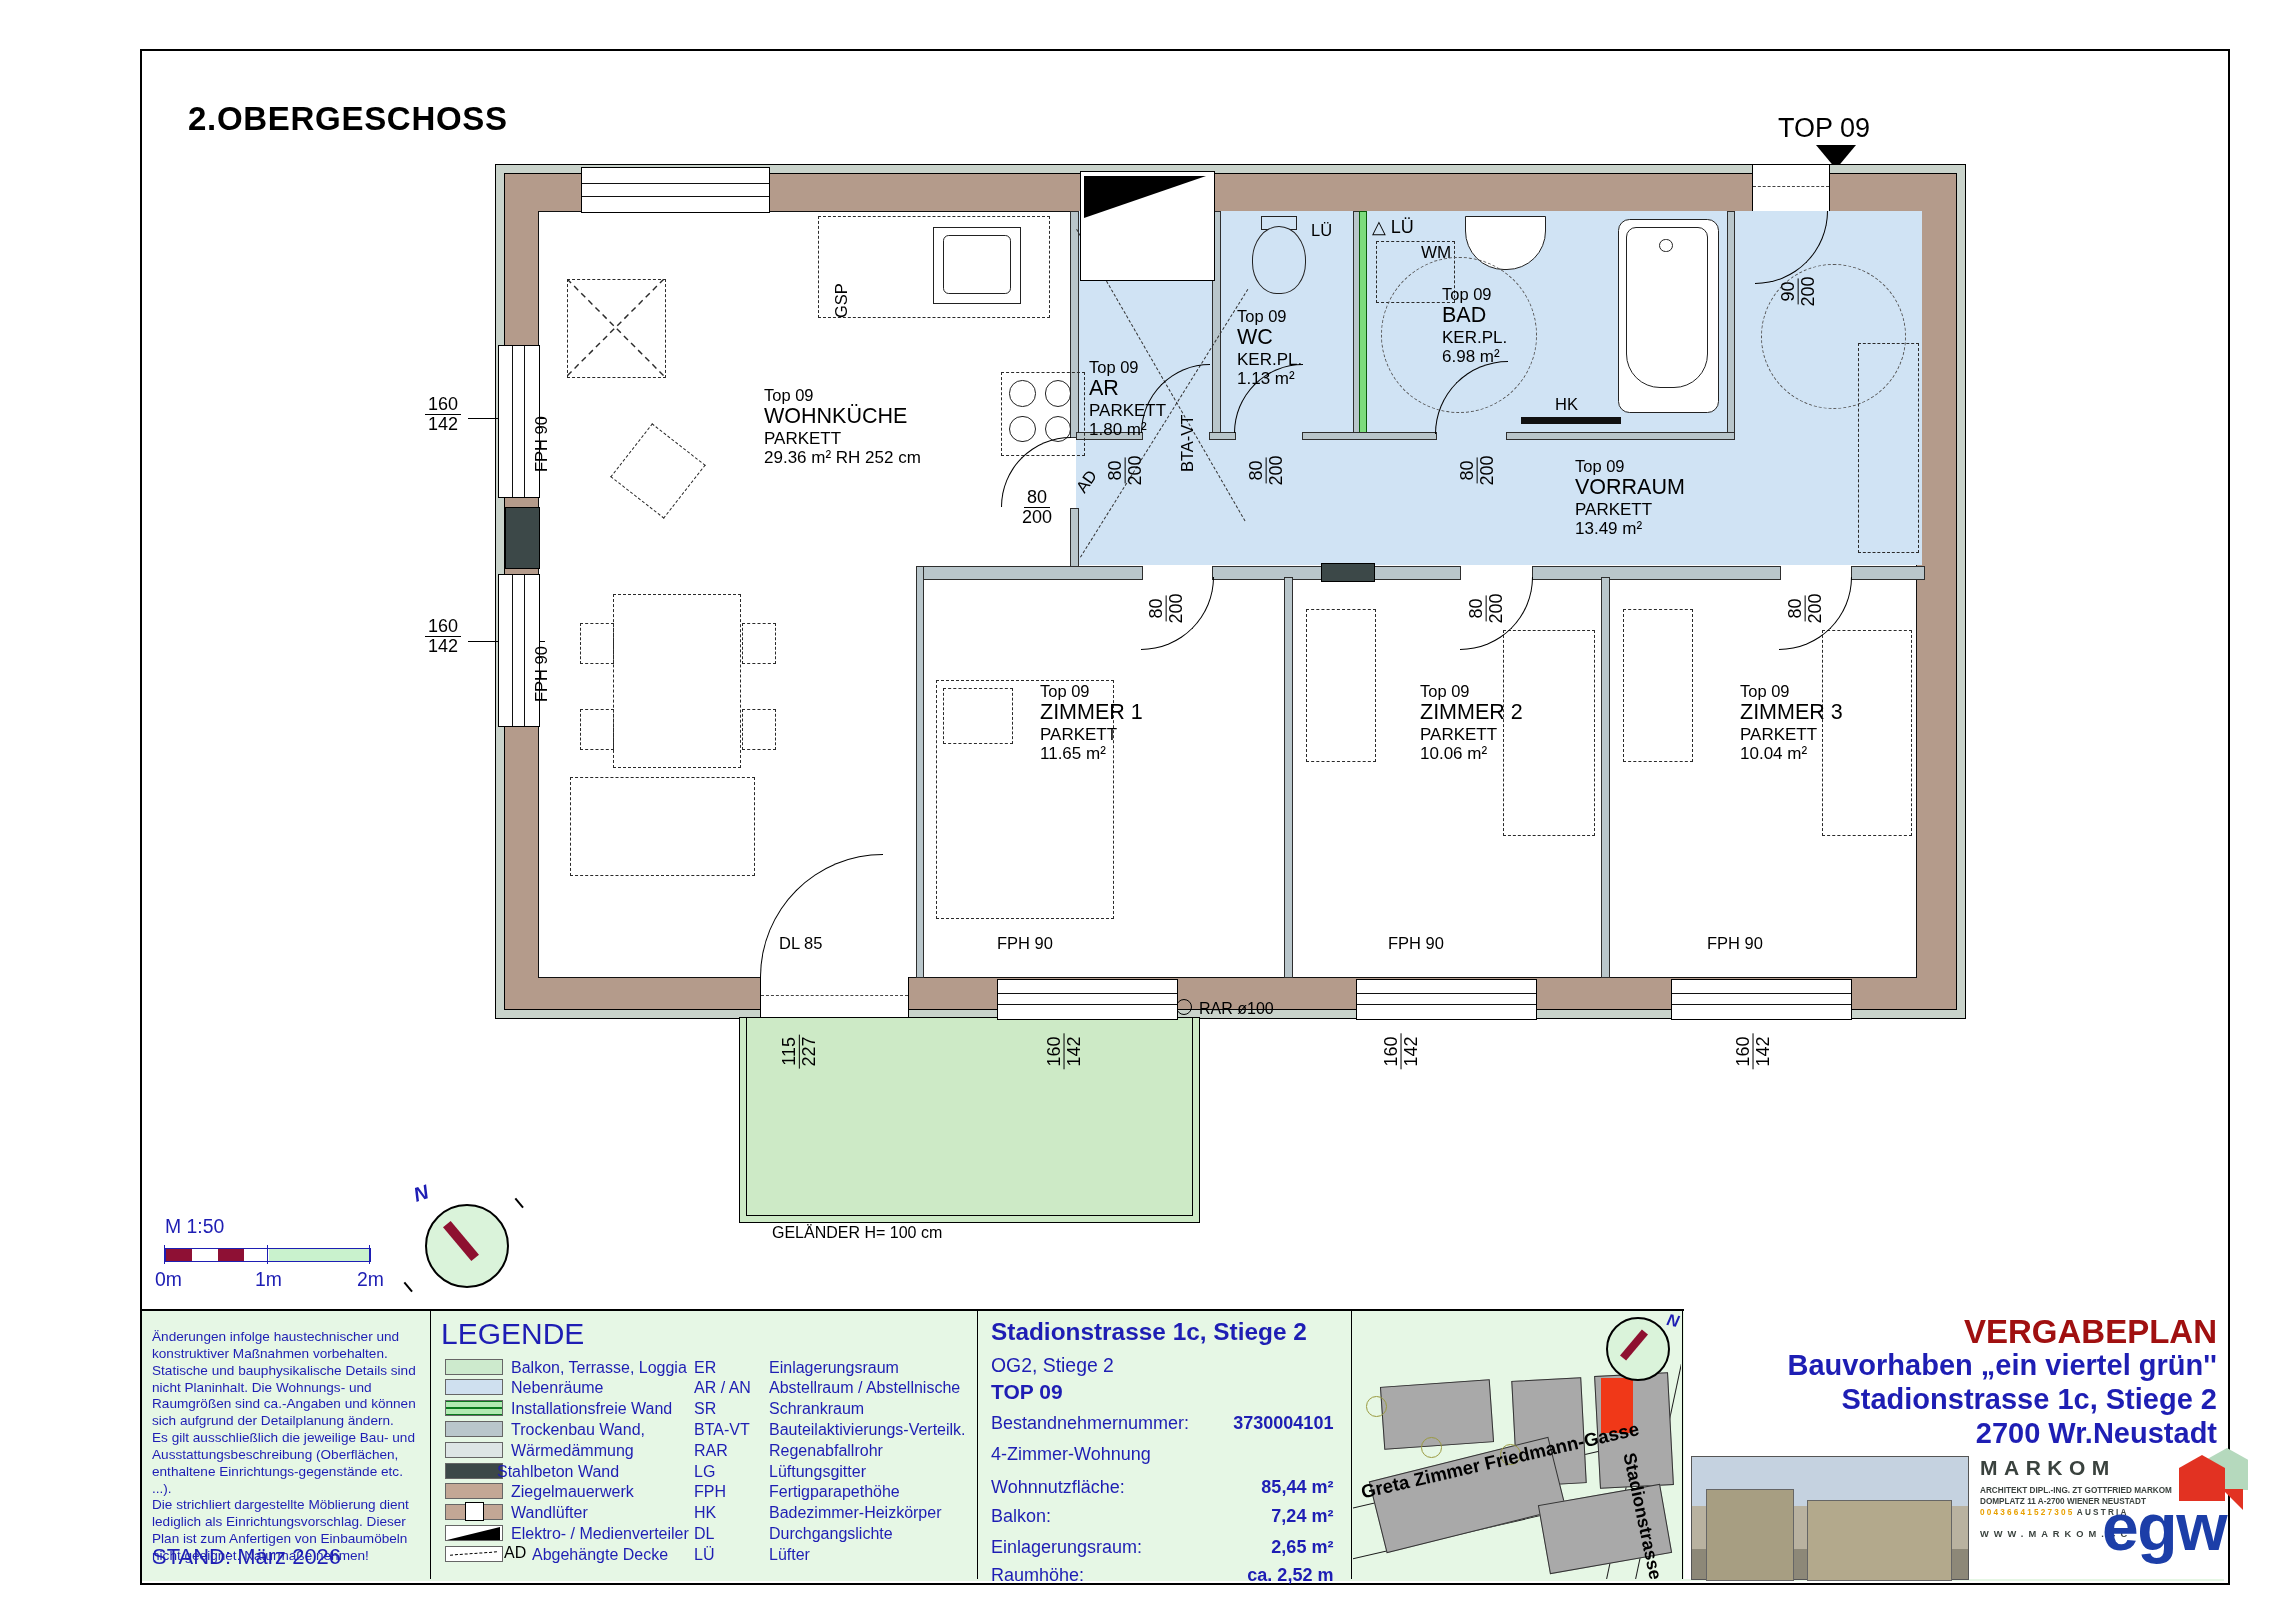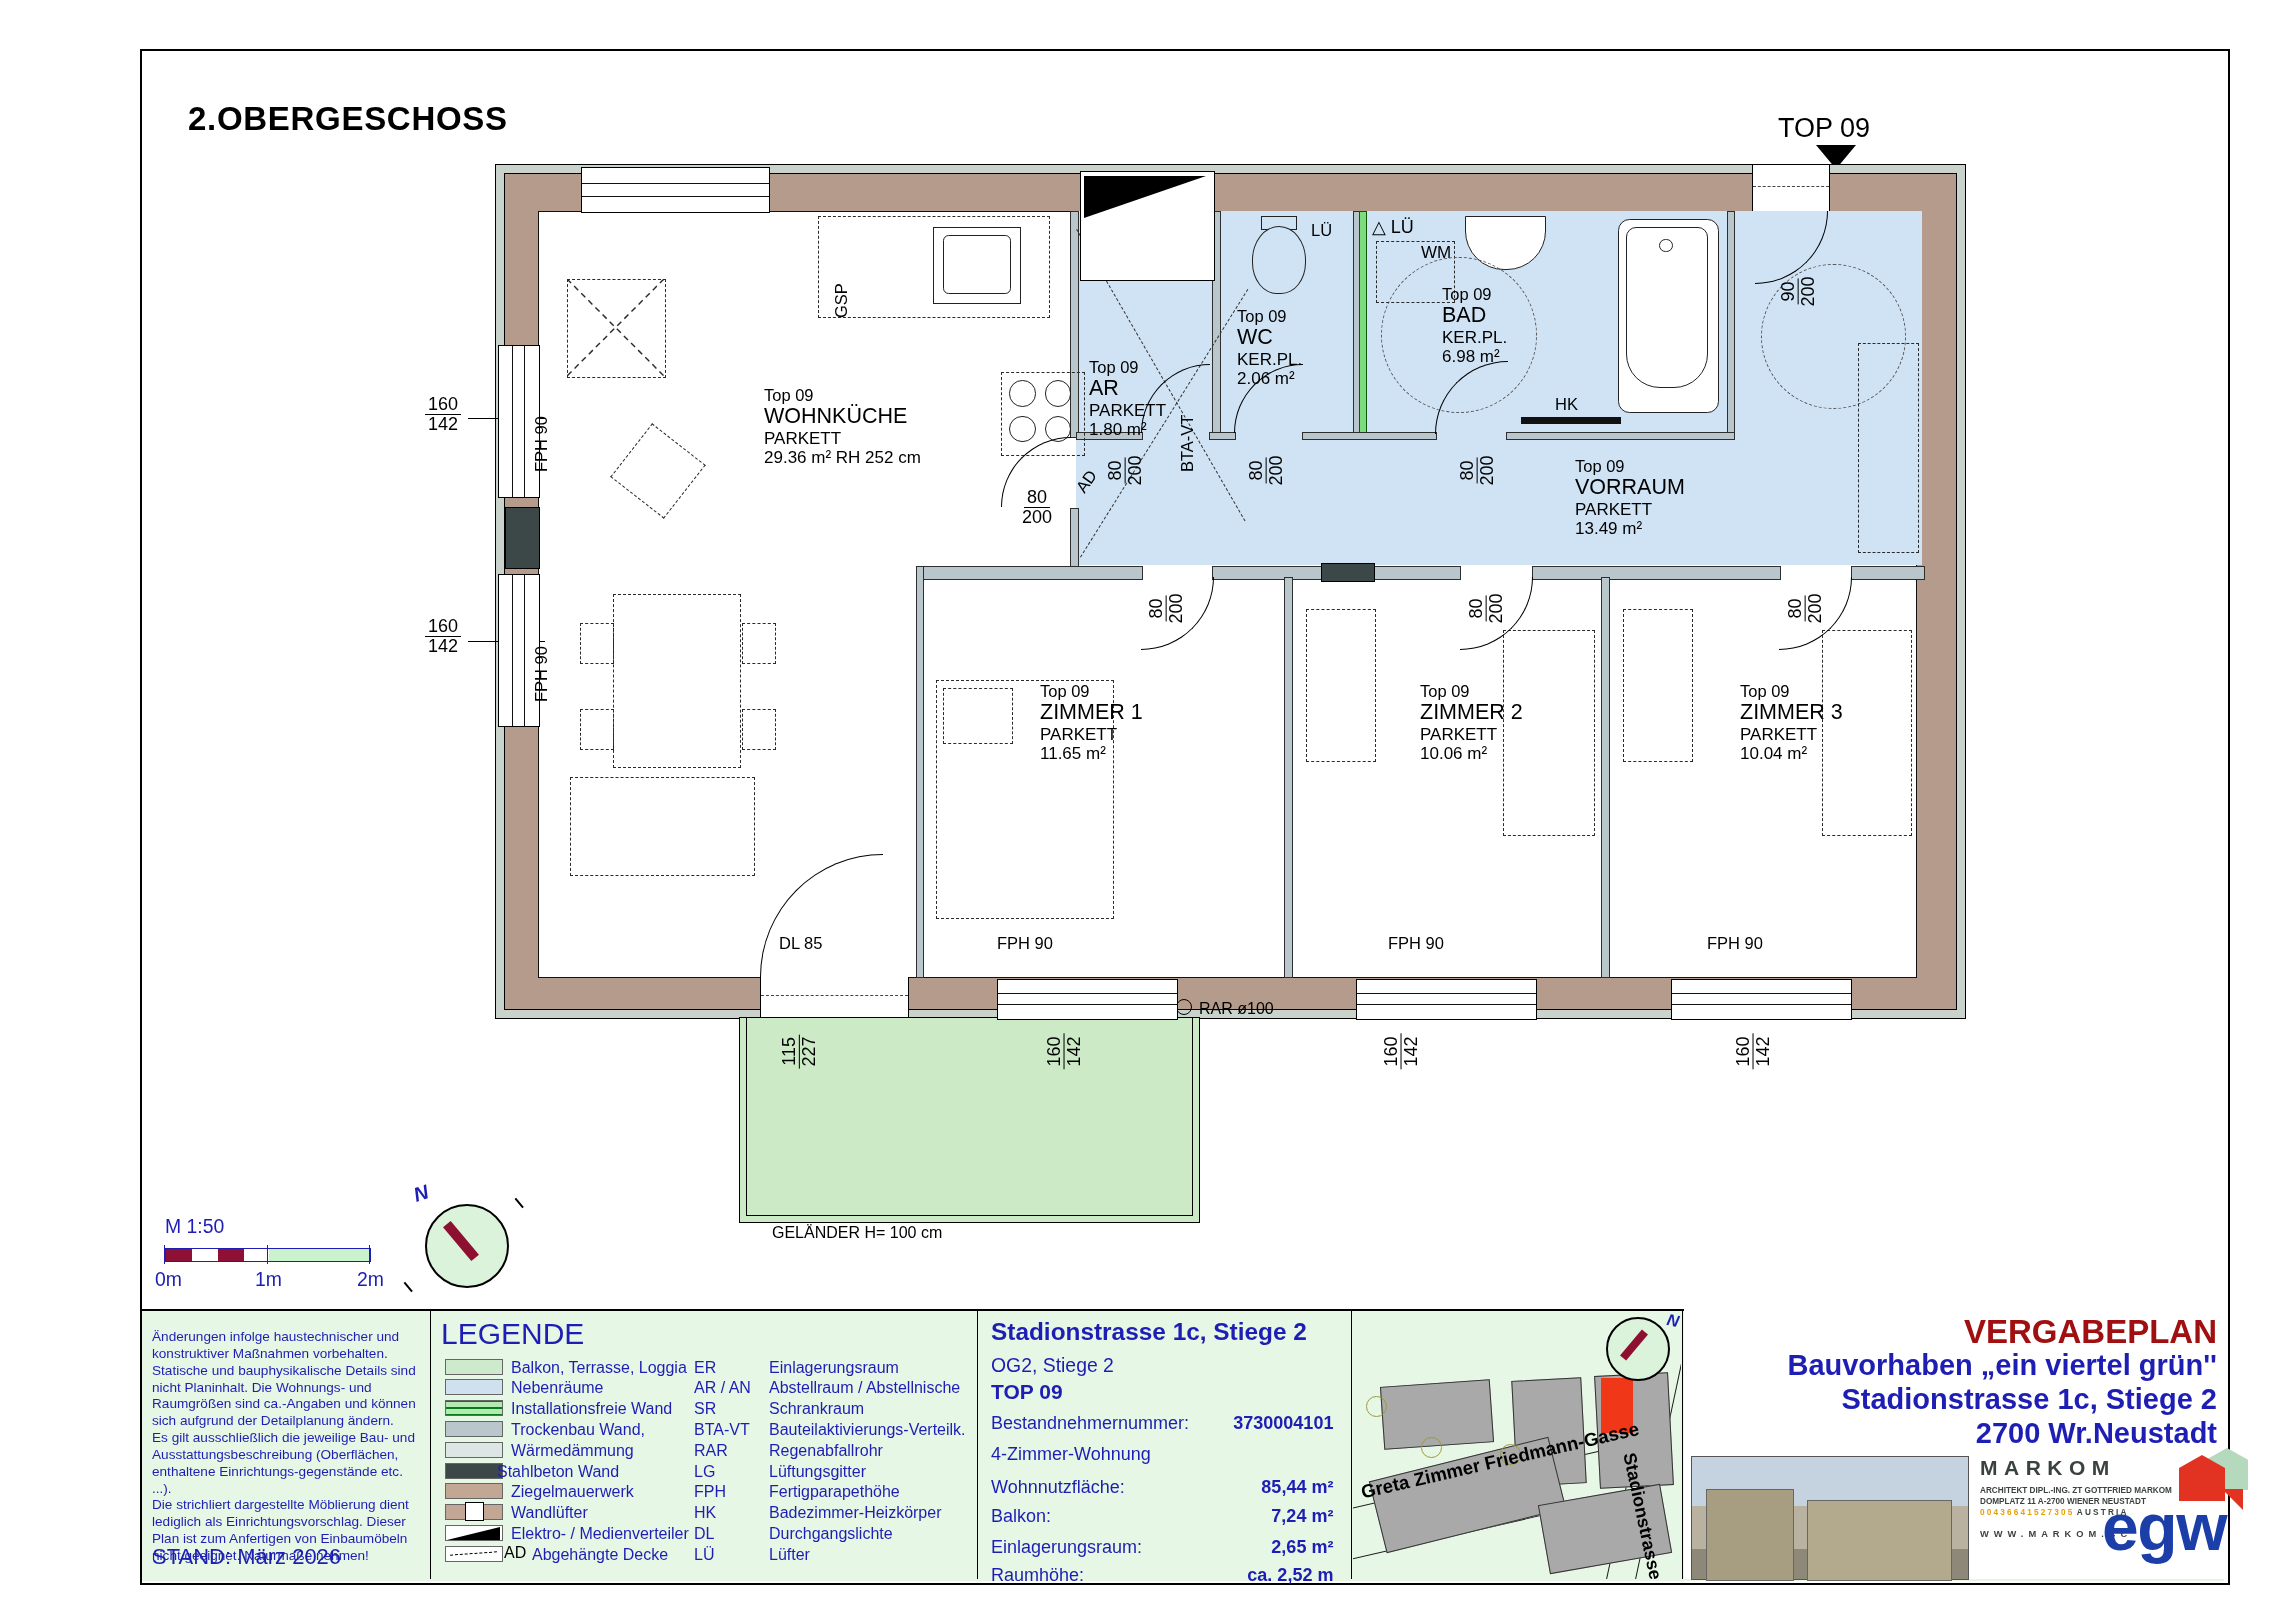--- a/index.html
+++ b/index.html
@@ -181,21 +181,21 @@
   <div class="rlabel" style="left:594px;top:194px">
     <span class="t">Top 09</span>
     <span class="n">AR</span>
     <span class="s">PARKETT</span>
     <span class="s">1.80 m²</span>
   </div>
   <div class="rlabel" style="left:742px;top:143px">
     <span class="t">Top 09</span>
     <span class="n">WC</span>
     <span class="s">KER.PL.</span>
-    <span class="s">2.06 m²</span>
+    <span class="s">1.13 m²</span>
   </div>
   <div class="rlabel" style="left:947px;top:121px">
     <span class="t">Top 09</span>
     <span class="n">BAD</span>
     <span class="s">KER.PL.</span>
     <span class="s">6.98 m²</span>
   </div>
   <div class="rlabel" style="left:1080px;top:293px">
     <span class="t">Top 09</span>
     <span class="n">VORRAUM</span>

